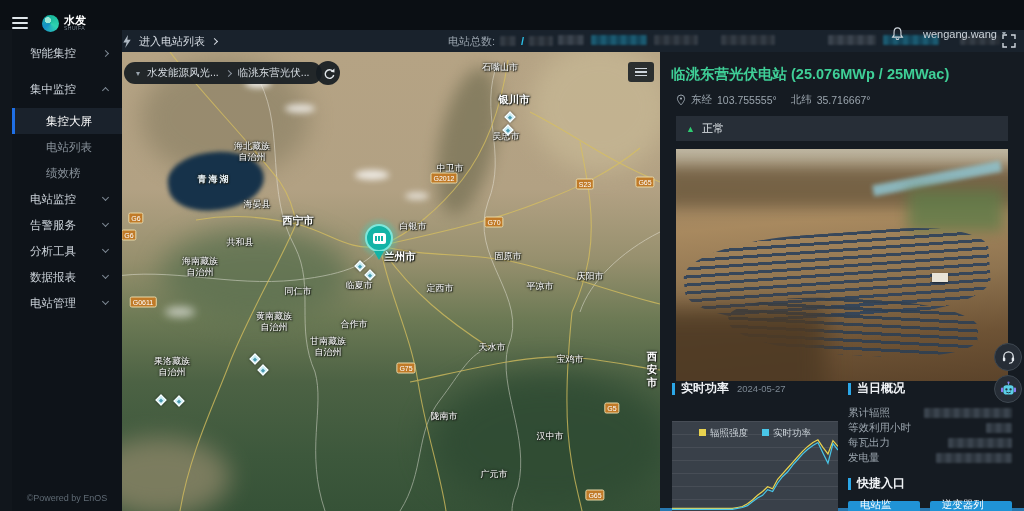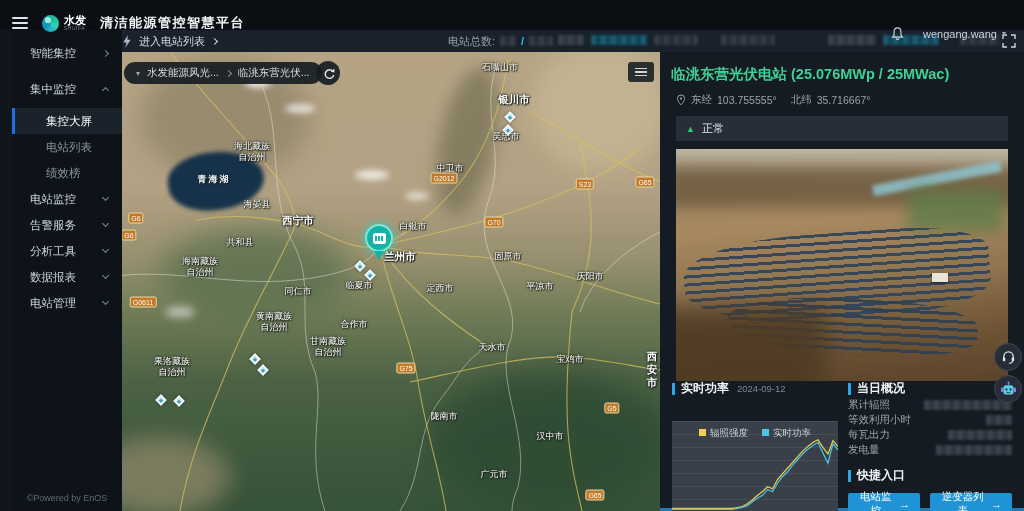--- a/index.html
+++ b/index.html
@@ -106,21 +106,21 @@
   .p-bottom { position:absolute; left:0; top:328px; width:364px; display:flex; gap:10px; padding:0 12px; }
   .col-l { width:166px; } .col-r { flex:1; }
   .sec-h { display:flex; align-items:center; gap:6px; font-size:12px; font-weight:bold; color:#f0f3f6; }
   .sec-h::before { content:""; width:3px; height:12px; background:#2ba7e8; }
   .sec-date { font-size:9.5px; color:#7d8893; font-weight:normal; margin-left:2px; }
   .chart { position:relative; margin-top:24px; width:100%; height:94px; background:#394049;
            background-image:repeating-linear-gradient(180deg,rgba(255,255,255,.07) 0 1px,transparent 1px 13px); }
   .legend { position:absolute; left:0; top:6px; width:100%; display:flex; justify-content:center; gap:14px;
             font-size:9.5px; color:#cfd6dc; }
   .legend .sw { display:inline-block; width:7px; height:7px; margin-right:4px; }
-  .ov-rows { }
+  .ov-rows { margin-top:8px; }
   .ov-row { display:flex; justify-content:space-between; align-items:center; height:15px; font-size:10.5px; color:#9aa4ad; }
   .sc-h { margin-top:10px; }
   .sc-btns { display:flex; gap:10px; margin-top:9px; }
   .btn { height:22px; background:#2093d6; border:none; border-radius:2px; color:#fff; font-size:10.5px;
          display:inline-flex; align-items:center; gap:6px; padding:0 10px; cursor:pointer;
          font-family:"Liberation Sans","DejaVu Sans",sans-serif; }
   .arrow { font-size:11px; }
 </style>
 </head>
 <body>
@@ -134,21 +134,20 @@
           <i></i>
           <i></i>
         </span>
       <span class="logo">
         <span class="logo-mark"></span>
         <span class="logo-txt">
           <span class="logo-cn">水发</span>
           <span class="logo-sub">SHUIFA</span>
         </span>
       </span>
-      <span class="app-title">清洁能源管控智慧平台</span>
     </div>
     <div class="h-right">
       <svg class="bell" viewBox="0 0 16 16">
         <path d="M8,2 C5.4,2 4.3,4 4.3,6.8 L4.3,9.8 L2.8,11.8 L13.2,11.8 L11.7,9.8 L11.7,6.8 C11.7,4 10.6,2 8,2 Z" fill="none" stroke="#cfd6dd" stroke-width="1.2"></path>
         <path d="M6.6,13 a1.4,1.4 0 0 0 2.8,0" fill="none" stroke="#cfd6dd" stroke-width="1.2"></path>
       </svg>
       <span class="user">
         <span>wengang.wang</span>
         <span class="caret">▾</span>
       </span>
@@ -399,21 +398,21 @@
         <circle cx="6.8" cy="9" r="1.2" fill="#20333f"></circle>
         <circle cx="11.2" cy="9" r="1.2" fill="#20333f"></circle>
         <path d="M6.6,11.8 Q9,13.4 11.4,11.8" fill="none" stroke="#20333f" stroke-width="1"></path>
       </svg>
     </div>
 
     <div class="p-bottom">
       <div class="col-l">
         <div class="sec-h">
           <span>实时功率</span>
-          <span class="sec-date">2024-09-12</span>
+          <span class="sec-date">2024-05-27</span>
         </div>
         <div class="chart">
           <div class="legend">
             <span><i class="sw" style="background:#e8d24f"></i><span>辐照强度</span></span>
             <span><i class="sw" style="background:#49c6e8"></i><span>实时功率</span></span>
           </div>
           <svg id="chart-lines" width="100%" height="100%" viewBox="0 0 162 94" preserveAspectRatio="none">
               <polyline points="0.0,87.4 4.9,87.4 9.8,87.4 14.7,87.4 19.6,87.4 24.5,87.4 29.5,87.4 34.4,87.4 39.3,87.4 44.2,87.4 49.1,87.4 54.0,87.4 58.9,87.4 63.8,86.5 68.7,85.5 73.6,82.7 78.5,79.0 83.5,74.3 88.4,70.5 93.3,65.8 98.2,67.7 103.1,58.3 108.0,52.6 112.9,47.0 117.8,41.4 122.7,35.7 127.6,30.1 132.5,25.4 137.5,21.6 142.4,18.8 147.3,26.3 152.2,32.9 157.1,19.7 162.0,25.4" fill="none" stroke="#e8d24f" stroke-width="1.2"></polyline>
               <polyline points="0.0,88.4 4.9,88.4 9.8,88.4 14.7,88.4 19.6,88.4 24.5,88.4 29.5,88.4 34.4,88.4 39.3,88.4 44.2,88.4 49.1,88.4 54.0,88.4 58.9,88.4 63.8,87.4 68.7,86.5 73.6,84.6 78.5,80.8 83.5,77.1 88.4,74.3 93.3,68.6 98.2,70.5 103.1,62.0 108.0,55.5 112.9,50.8 117.8,44.2 122.7,38.5 127.6,32.9 132.5,28.2 137.5,24.4 142.4,21.6 147.3,32.0 152.2,42.3 157.1,22.6 162.0,29.1" fill="none" stroke="#49c6e8" stroke-width="1.2"></polyline>
             </svg>

